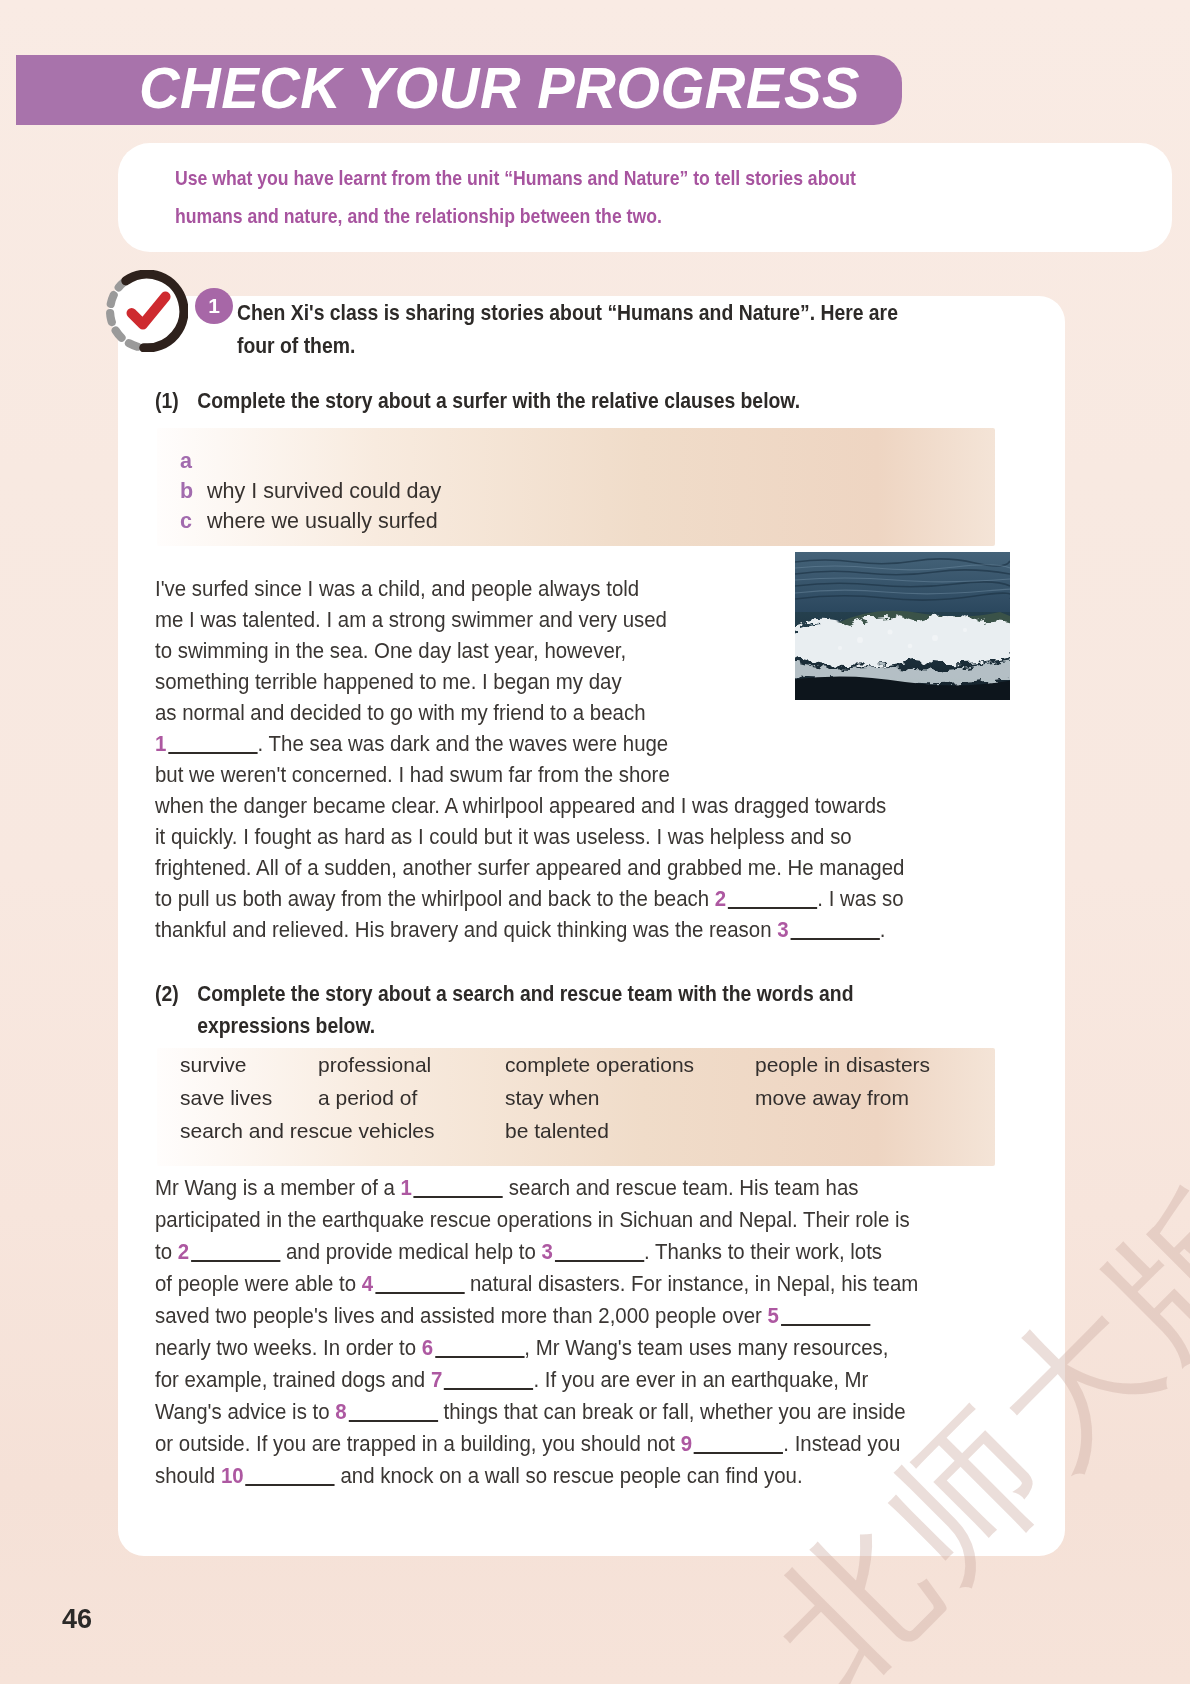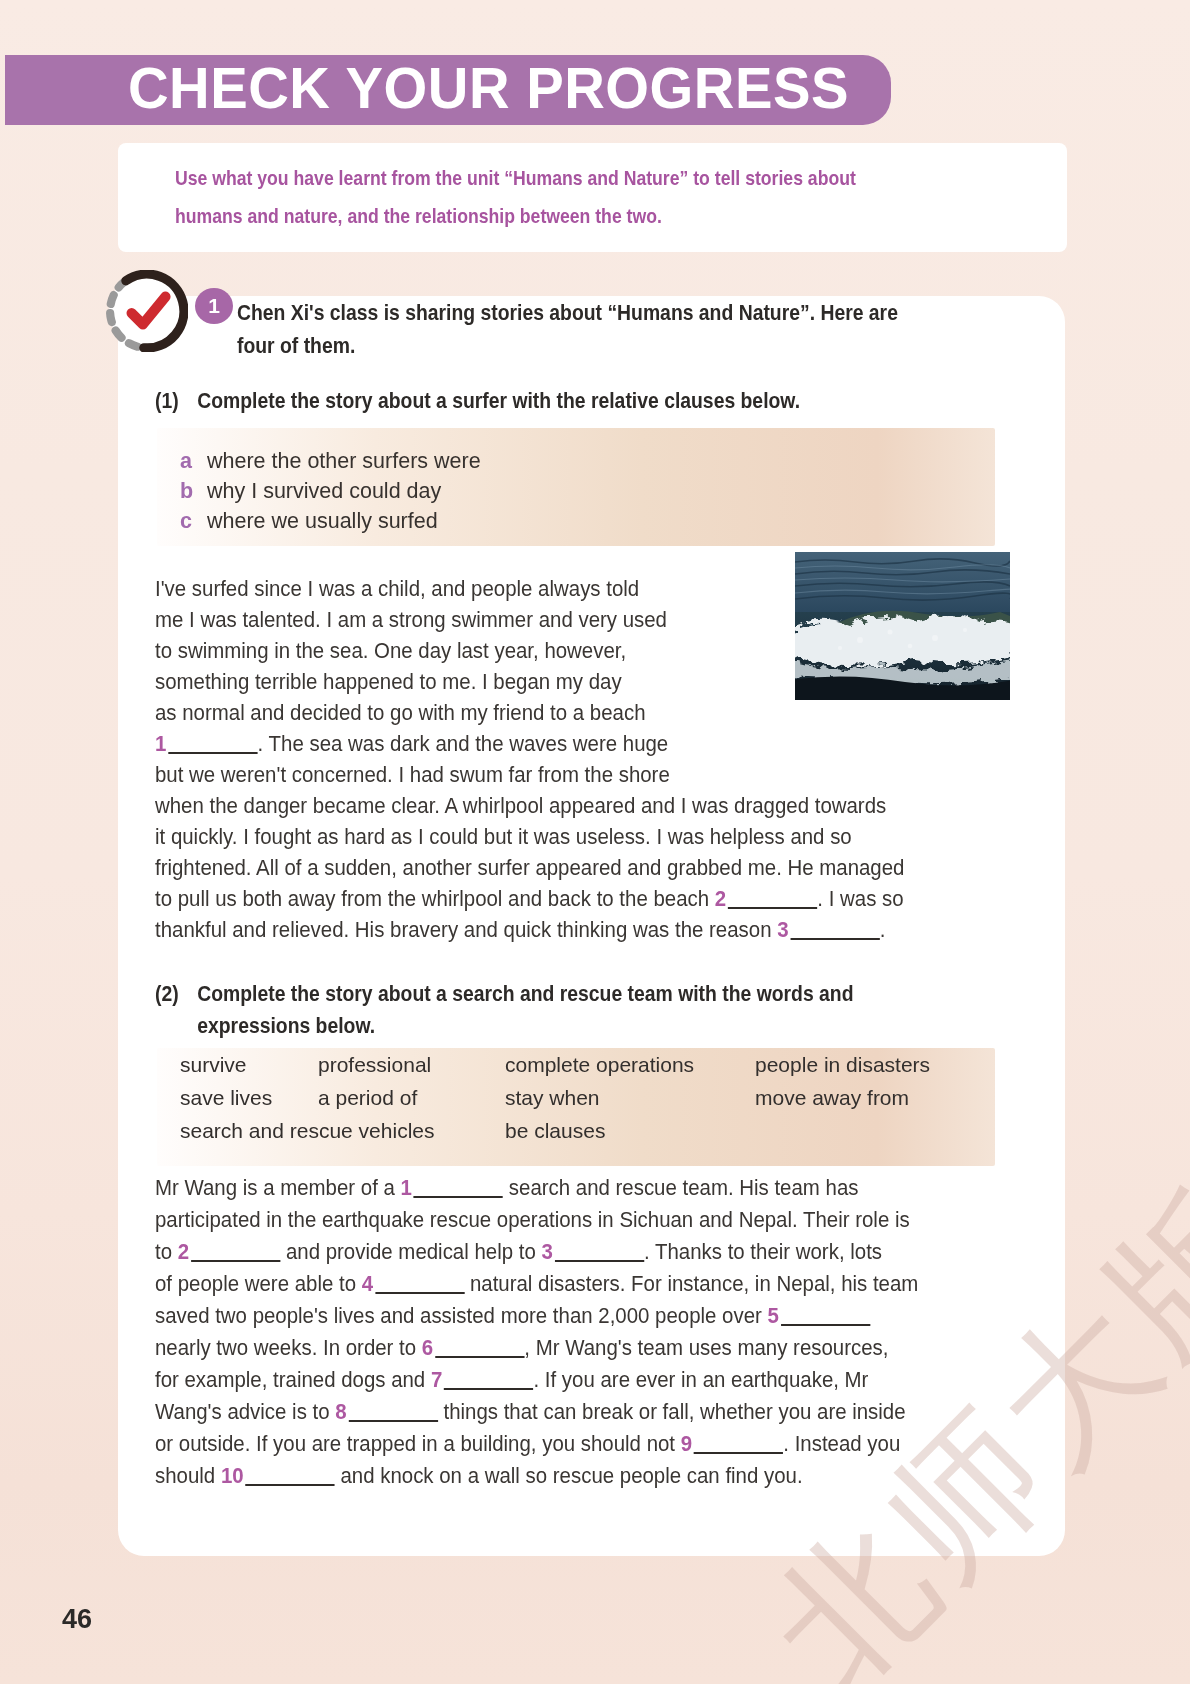--- a/index.html
+++ b/index.html
@@ -3,28 +3,28 @@
 <meta charset="utf-8">
 <style>
   html,body { margin:0; padding:0; background:#ddd; }
   .page {
     position:relative; width:1190px; height:1684px; overflow:hidden;
     font-family:"Liberation Sans", sans-serif;
     background:
       linear-gradient(180deg, #f9ebe4 0%, #f8e9e1 28%, #f8e8e0 52%, #f7e5dc 72%, #f5e1d7 88%, #f6e3d9 100%);
   }
   
-  .banner { position:absolute; left:5px; top:55px; width:886px; height:70px;
-    background:var(--banner-purple,#a873ab); border-radius:0 28px 28px 0; }
+  .banner { position:absolute; left:16px; top:55px; width:886px; height:70px;
+    background:var(--banner-purple,#a873ab); border-radius:0 28px 28px 0;font-style:italic; }
   .banner-title { position:absolute; left:123px; top:50%;
     transform:translateY(-54%) scaleX(.97); transform-origin:left center;
     color:#fff; font-weight:bold; font-size:58px; white-space:nowrap; letter-spacing:.5px; }
   
-  .intro-box { position:absolute; left:118px; top:143px; width:949px; height:109px;
-    background:#fff; border-radius:8px; }
+  .intro-box { position:absolute; left:118px; top:143px; width:1054px; height:109px;
+    background:#fff; border-radius:32px; }
   .intro-text { position:absolute; left:57px; top:16px; font-size:20.5px; font-weight:bold;
     color:var(--intro-purple,#a7549f); line-height:38px; white-space:nowrap;
     transform:scaleX(.86); transform-origin:left top; }
   
   .card { position:absolute; left:118px; top:296px; width:947px; height:1260px;
     background:#fff; border-radius:26px; }
   
   .check-icon { position:absolute; left:106px; top:270px; width:82px; height:82px; }
   
   .num-badge { position:absolute; left:195px; top:288px; width:38px; height:36px;
@@ -105,21 +105,20 @@
 
   <div class="p-head p1-head">
     <div class="tline">
       <span class="plabel">(1)</span><span>Complete the story about a surfer with the relative clauses below.</span>
     </div>
   </div>
 
   <div class="tan-box opt-box">
     <div class="opt-row">
       <span class="opt-letter">a</span>
-      <span class="opt-text">where the other surfers were</span>
     </div>
     <div class="opt-row">
       <span class="opt-letter">b</span>
       <span class="opt-text">why I survived could day</span>
     </div>
     <div class="opt-row">
       <span class="opt-letter">c</span>
       <span class="opt-text">where we usually surfed</span>
     </div>
   </div>
@@ -197,21 +196,21 @@
     <div class="bank-grid">
       <span>survive</span>
       <span>professional</span>
       <span>complete operations</span>
       <span>people in disasters</span>
       <span>save lives</span>
       <span>a period of</span>
       <span>stay when</span>
       <span>move away from</span>
       <span class="bank-span2">search and rescue vehicles</span>
-      <span>be clauses</span>
+      <span>be talented</span>
     </div>
   </div>
 
   <div class="story story2">
       <div class="tline">Mr Wang is a member of a <span class="bnum">1</span><span class="bline"></span> search and rescue team. His team has</div>
       <div class="tline">participated in the earthquake rescue operations in Sichuan and Nepal. Their role is</div>
       <div class="tline">to <span class="bnum">2</span><span class="bline"></span> and provide medical help to <span class="bnum">3</span><span class="bline"></span>. Thanks to their work, lots</div>
       <div class="tline">of people were able to <span class="bnum">4</span><span class="bline"></span> natural disasters. For instance, in Nepal, his team</div>
       <div class="tline">saved two people's lives and assisted more than 2,000 people over <span class="bnum">5</span><span class="bline"></span></div>
       <div class="tline">nearly two weeks. In order to <span class="bnum">6</span><span class="bline"></span>, Mr Wang's team uses many resources,</div>

